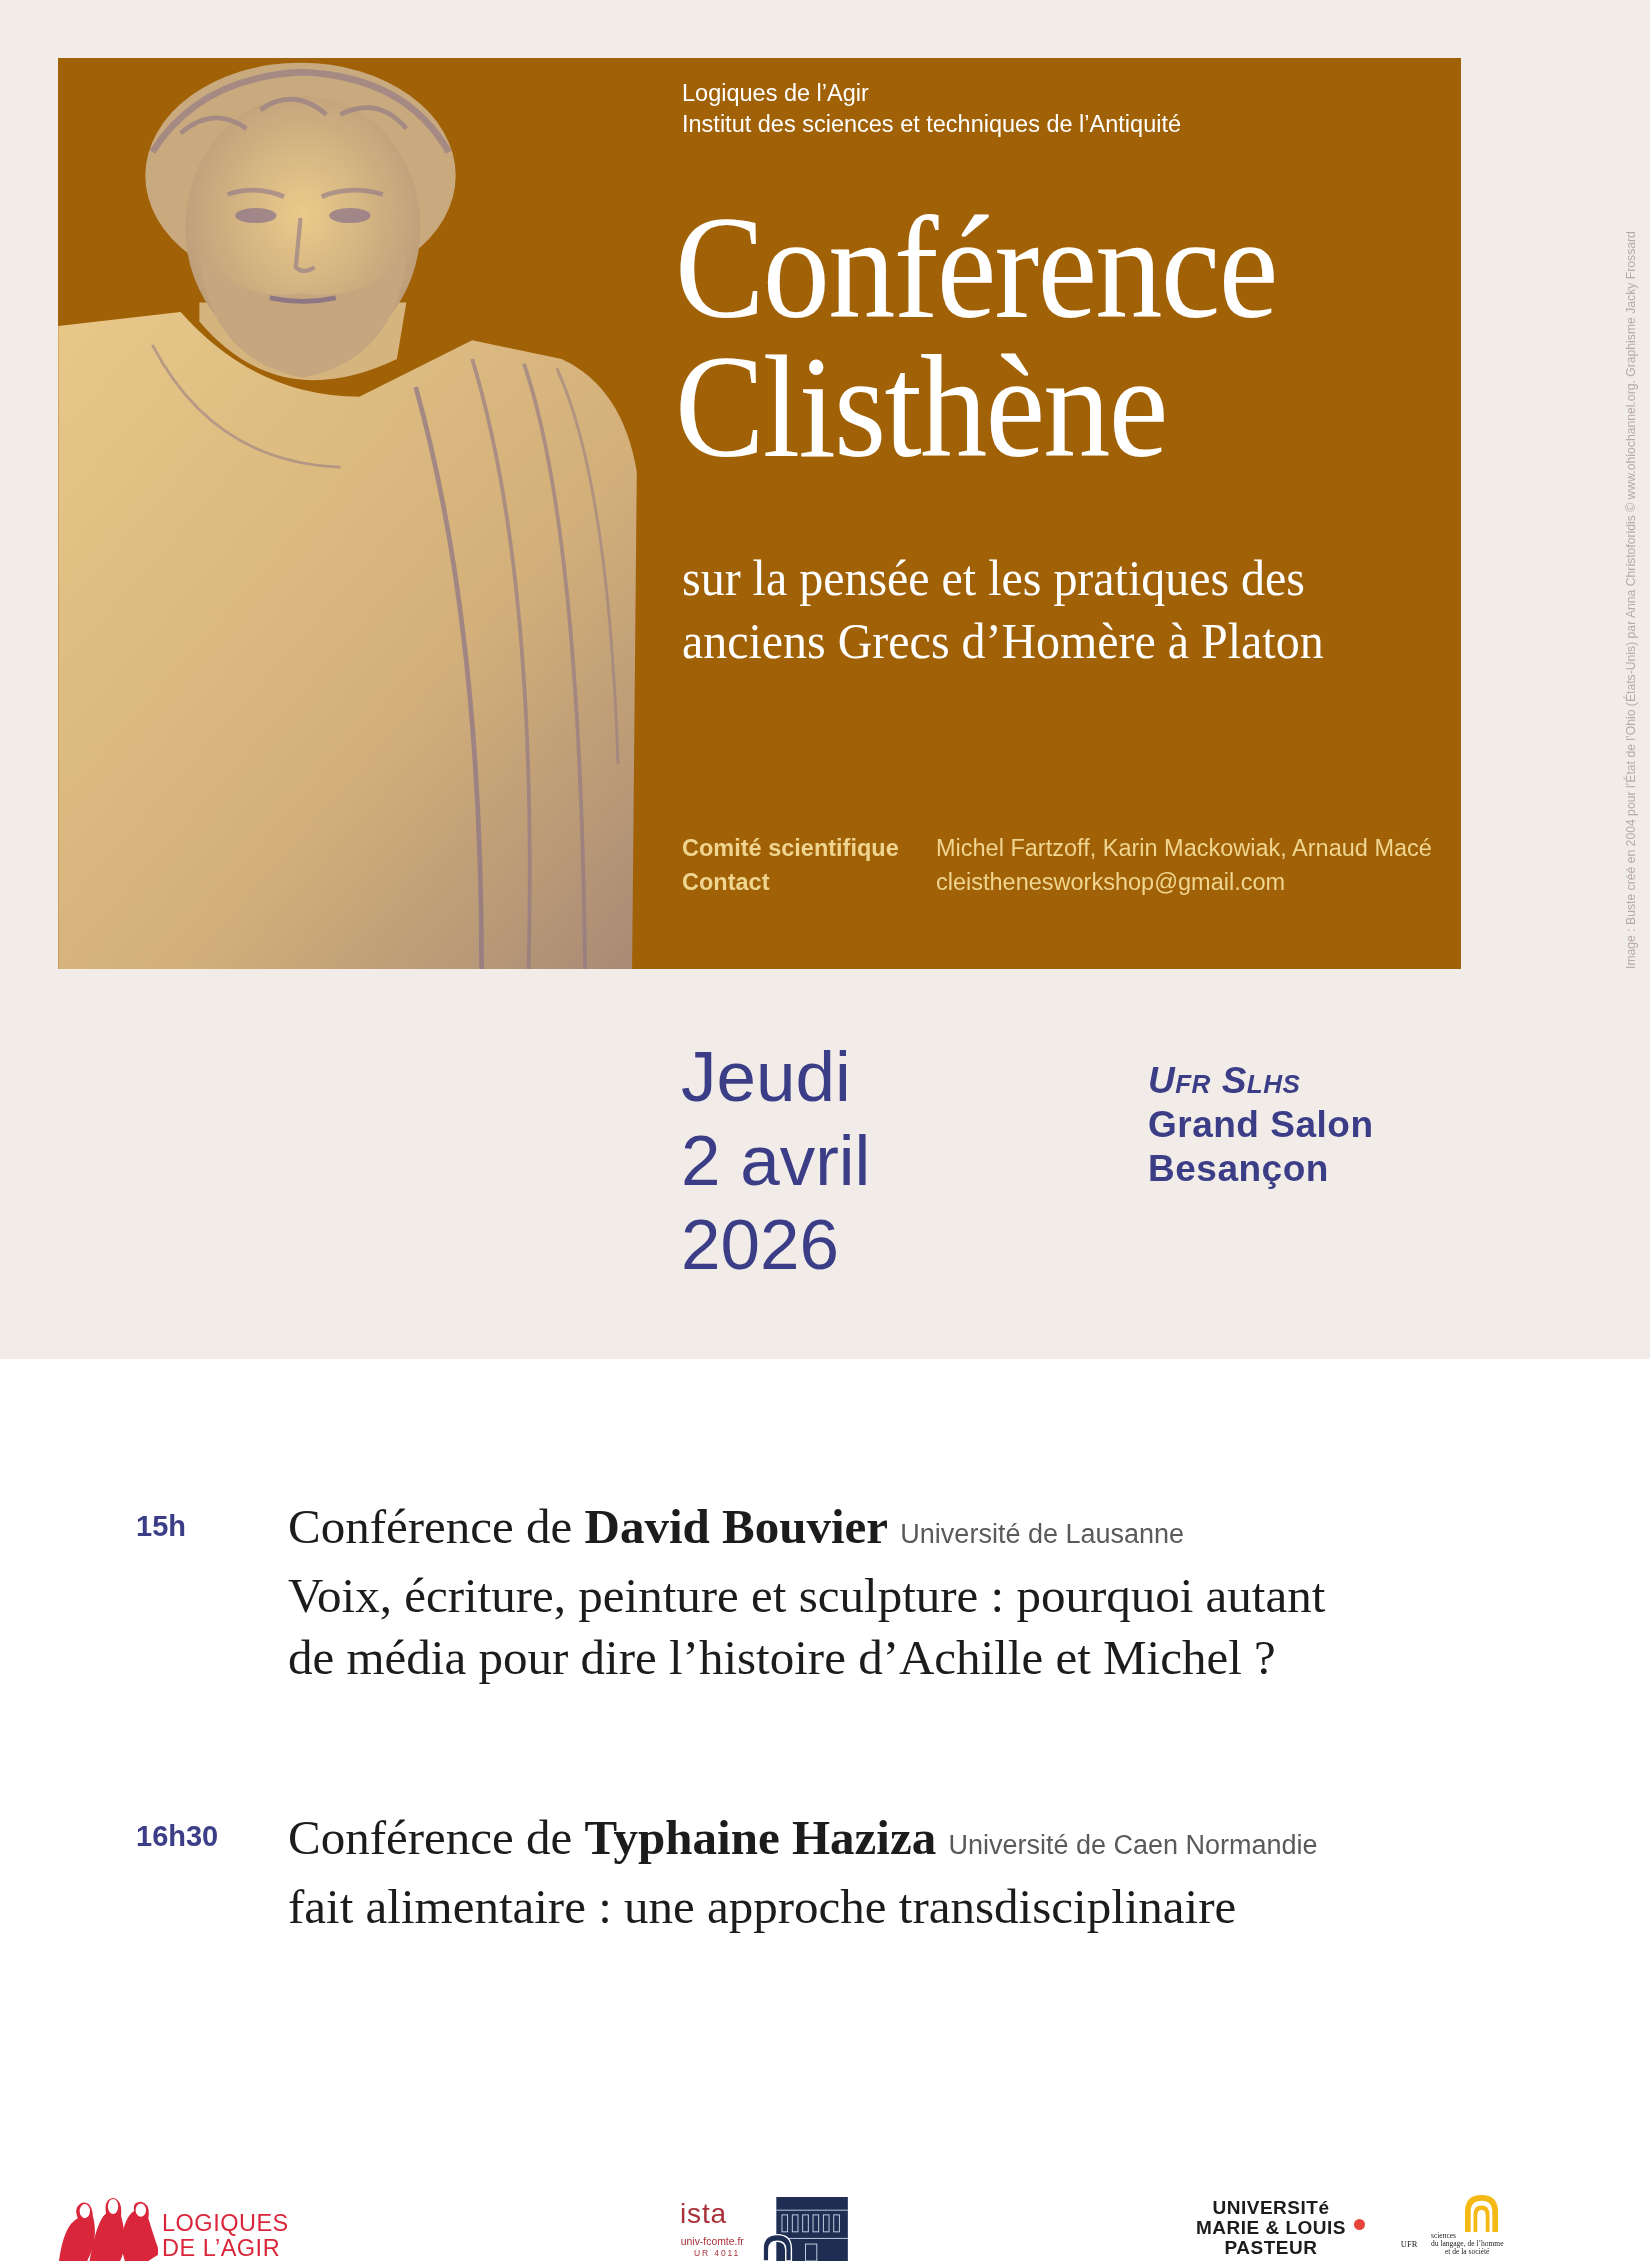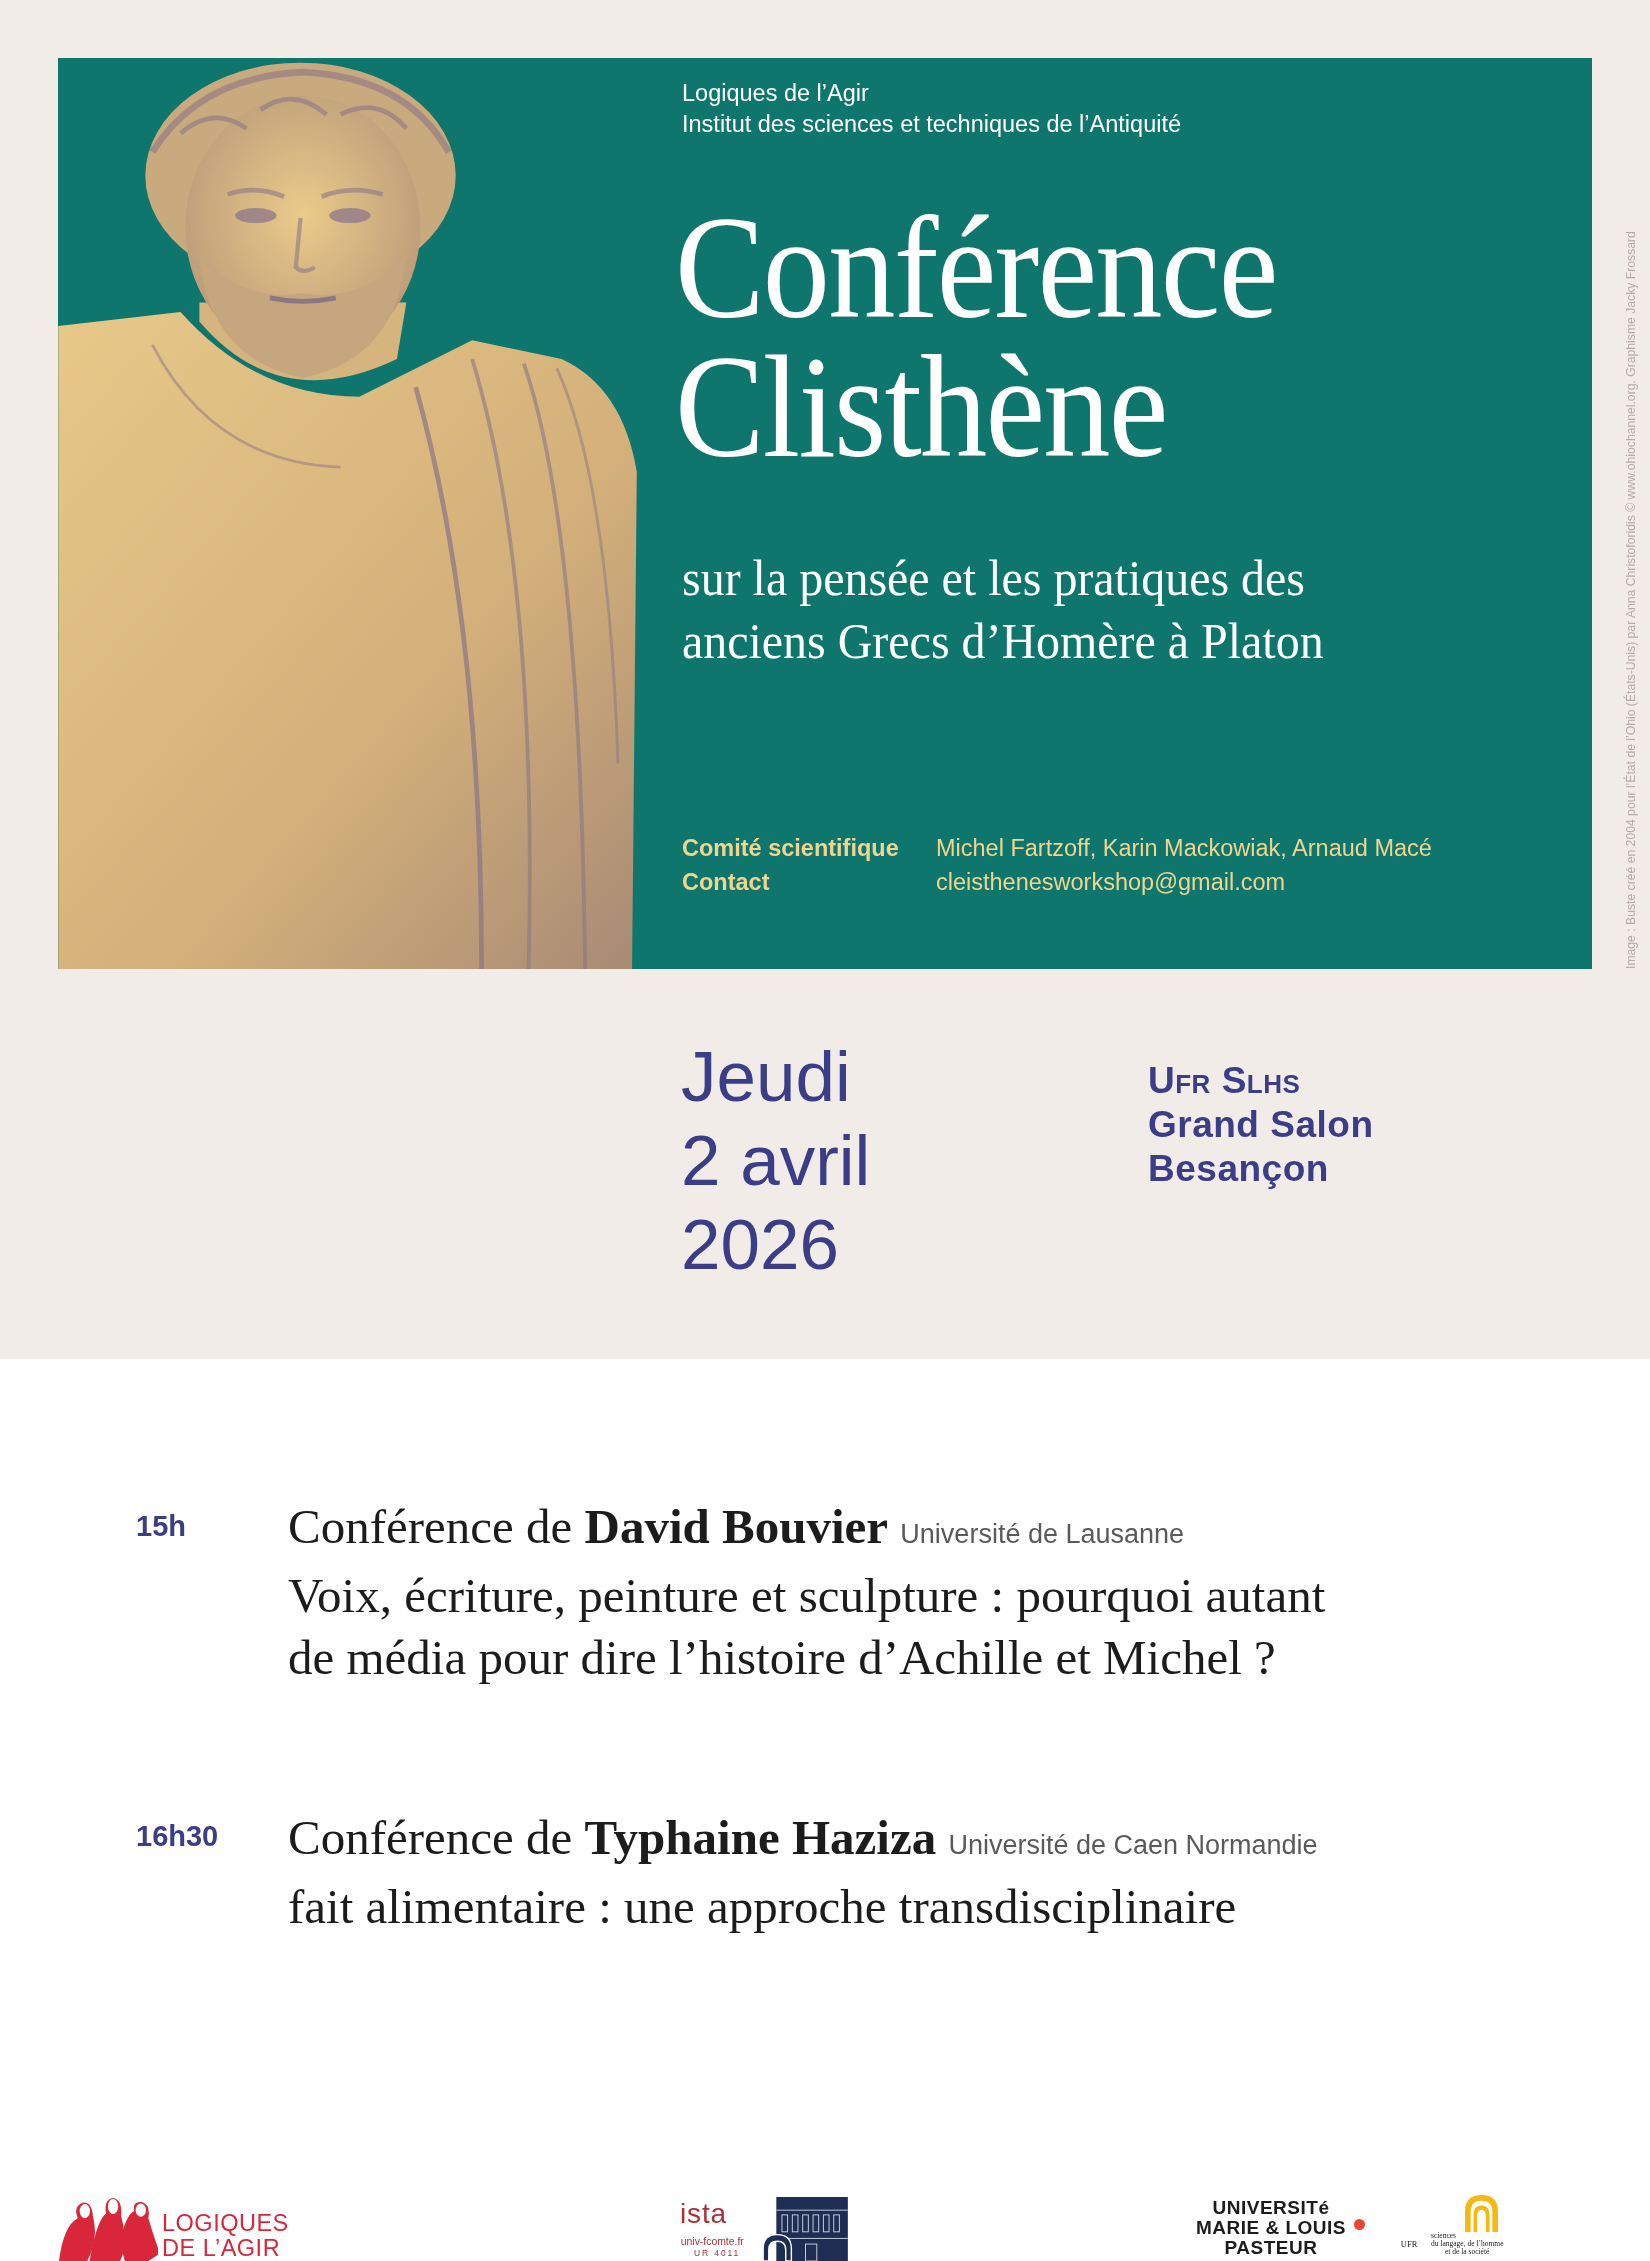--- a/index.html
+++ b/index.html
@@ -2,21 +2,21 @@
 <html style="font-size:7.5px"><head>
 <meta charset="utf-8">
 <style>
   html, body { margin:0; padding:0; }
   body {
     width:1651px; height:2261px; position:relative; overflow:hidden;
     background:#ffffff;
     font-family:"Liberation Sans", sans-serif;
   }
   .top-zone { position:absolute; left:0; top:0; width:1651px; height:1359px; background:#f1ece8; }
-  .panel { position:absolute; left:58px; top:58px; width:1534px; height:911px; background:#0f766e; overflow:hidden; }
+  .panel { position:absolute; left:58px; top:58px; width:1403px; height:911px; background:#a16207; overflow:hidden; }
 
   
   .bust { position:absolute; left:0; top:0; width:612px; height:911px; }
 
   .org-lines { position:absolute; left:624px; top:20px; color:#ffffff; font-size:23.5px; line-height:31px; font-family:"Liberation Sans", sans-serif; }
   .org-lines div { white-space:nowrap; }
 
   .title { position:absolute; left:617px; top:141px; color:#ffffff; font-family:"Liberation Serif", serif; font-size:146px; line-height:139px; letter-spacing:-1.9px; transform:scaleX(0.92); transform-origin:left top; }
   .title div { white-space:nowrap; }
 
@@ -29,21 +29,21 @@
 
   .credit {
     position:absolute; left:1624px; top:969px; transform:rotate(-90deg); transform-origin:left top;
     color:#b8aaa6; font-size:12.2px; white-space:nowrap; width:913px;
   }
 
   .date { position:absolute; left:681px; top:1035px; color:#3b3d87; font-size:71px; line-height:84px; }
   .date div { white-space:nowrap; }
   .venue { position:absolute; left:1148px; top:1059px; color:#3b3d87; font-size:37px; line-height:44px; font-weight:bold; letter-spacing:0.5px; }
   .venue div { white-space:nowrap; }
-  .sc { font-variant:small-caps; }
+  .sc { font-variant:small-caps;font-style:italic; }
 
   .talk { position:absolute; left:0; width:1651px; }
   .talk .time { position:absolute; left:136px; color:#3b3d87; font-weight:bold; font-size:29px; }
   .talk .body { position:absolute; left:288px; font-family:"Liberation Serif", serif; color:#1c1c1c; font-size:49px; line-height:62px; }
   .talk .head { white-space:nowrap; }
   .talk .speaker { font-weight:bold; }
   .talk .aff { font-family:"Liberation Sans", sans-serif; font-size:27px; color:#5a5a5a; }
   .talk .line { white-space:nowrap; }
   .talk i { font-style:italic; }
 

